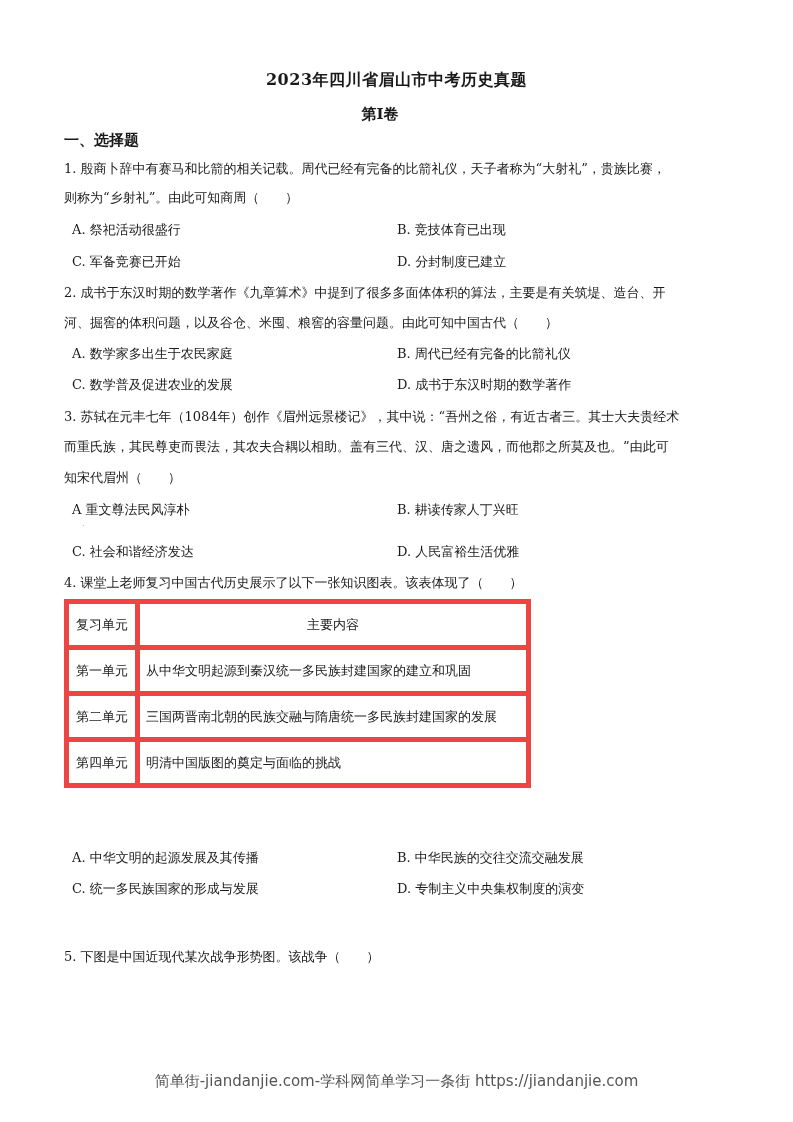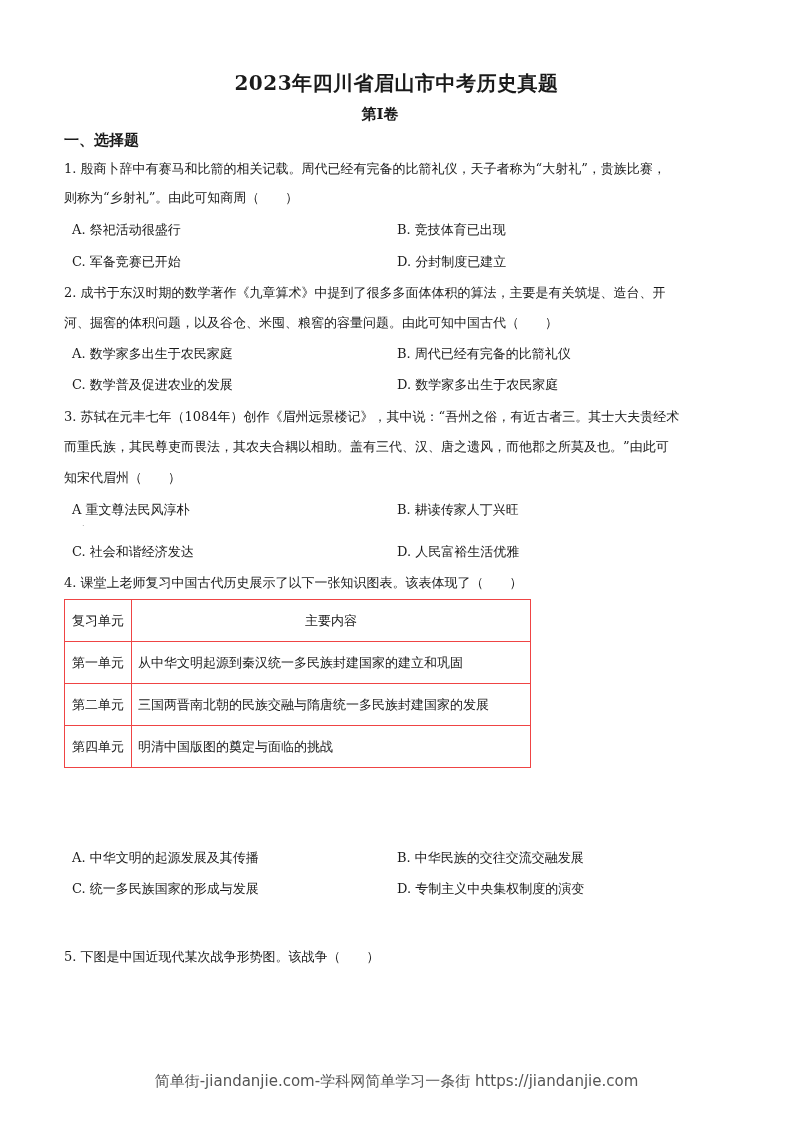--- a/index.html
+++ b/index.html
@@ -1,24 +1,24 @@
 <!DOCTYPE html>
 <html><head>
 <meta charset="utf-8">
 <style>
   html,body{margin:0;padding:0;background:#fff;}
   body{width:793px;height:1122px;position:relative;overflow:hidden;
     font-family:"DejaVu Serif","Liberation Serif",serif;color:#1a1a1a;}
   .abs{position:absolute;white-space:nowrap;}
-  .title{left:0;width:793px;text-align:center;top:70px;font-size:20px;font-weight:bold;letter-spacing:0.5px;}
+  .title{left:0;width:793px;text-align:center;top:70px;font-size:16px;font-weight:bold;letter-spacing:0.5px;}
   .subtitle{left:0;width:760px;text-align:center;top:105px;font-size:15px;font-weight:bold;}
   .section{left:64px;top:131px;font-size:15px;font-weight:bold;text-align:right;}
   .line{font-size:13px;line-height:16px;}
   table.kt{position:absolute;left:64px;top:599px;width:467px;border-collapse:collapse;font-size:13px;}
-  table.kt td{border:1px solid #ef4444;height:41px;padding:0 6px;vertical-align:middle;}
+  table.kt td{border:5px solid #ef4444;height:41px;padding:0 6px;vertical-align:middle;}
   table.kt td.c1{width:58px;text-align:center;padding:0 4px;}
   table.kt td.h2{text-align:center;}
   .footer{left:0;width:793px;text-align:center;top:1072px;font-family:"DejaVu Sans","Liberation Sans",sans-serif;font-size:15px;color:#555;}
   .dot{left:82px;top:521px;font-size:8px;color:#888;}
 </style>
 </head>
 <body>
 
 <div class="abs title">2023年四川省眉山市中考历史真题</div>
 <div class="abs subtitle">第I卷</div>
@@ -29,21 +29,21 @@
 <div class="abs line" style="left:72px;top:222px;">A. 祭祀活动很盛行</div>
 <div class="abs line" style="left:397px;top:222px;">B. 竞技体育已出现</div>
 <div class="abs line" style="left:72px;top:254px;">C. 军备竞赛已开始</div>
 <div class="abs line" style="left:397px;top:254px;">D. 分封制度已建立</div>
 
 <div class="abs line" style="left:64px;top:285px;">2. 成书于东汉时期的数学著作《九章算术》中提到了很多多面体体积的算法，主要是有关筑堤、造台、开</div>
 <div class="abs line" style="left:64px;top:315px;">河、掘窖的体积问题，以及谷仓、米囤、粮窖的容量问题。由此可知中国古代（　　）</div>
 <div class="abs line" style="left:72px;top:346px;">A. 数学家多出生于农民家庭</div>
 <div class="abs line" style="left:397px;top:346px;">B. 周代已经有完备的比箭礼仪</div>
 <div class="abs line" style="left:72px;top:377px;">C. 数学普及促进农业的发展</div>
-<div class="abs line" style="left:397px;top:377px;">D. 数学家多出生于农民家庭</div>
+<div class="abs line" style="left:397px;top:377px;">D. 成书于东汉时期的数学著作</div>
 
 <div class="abs line" style="left:64px;top:409px;">3. 苏轼在元丰七年（1084年）创作《眉州远景楼记》，其中说：“吾州之俗，有近古者三。其士大夫贵经术</div>
 <div class="abs line" style="left:64px;top:439px;">而重氏族，其民尊吏而畏法，其农夫合耦以相助。盖有三代、汉、唐之遗风，而他郡之所莫及也。”由此可</div>
 <div class="abs line" style="left:64px;top:470px;">知宋代眉州（　　）</div>
 <div class="abs line" style="left:72px;top:502px;">A  重文尊法民风淳朴</div>
 <div class="abs dot">·</div>
 <div class="abs line" style="left:397px;top:502px;">B. 耕读传家人丁兴旺</div>
 <div class="abs line" style="left:72px;top:544px;">C. 社会和谐经济发达</div>
 <div class="abs line" style="left:397px;top:544px;">D. 人民富裕生活优雅</div>
 

